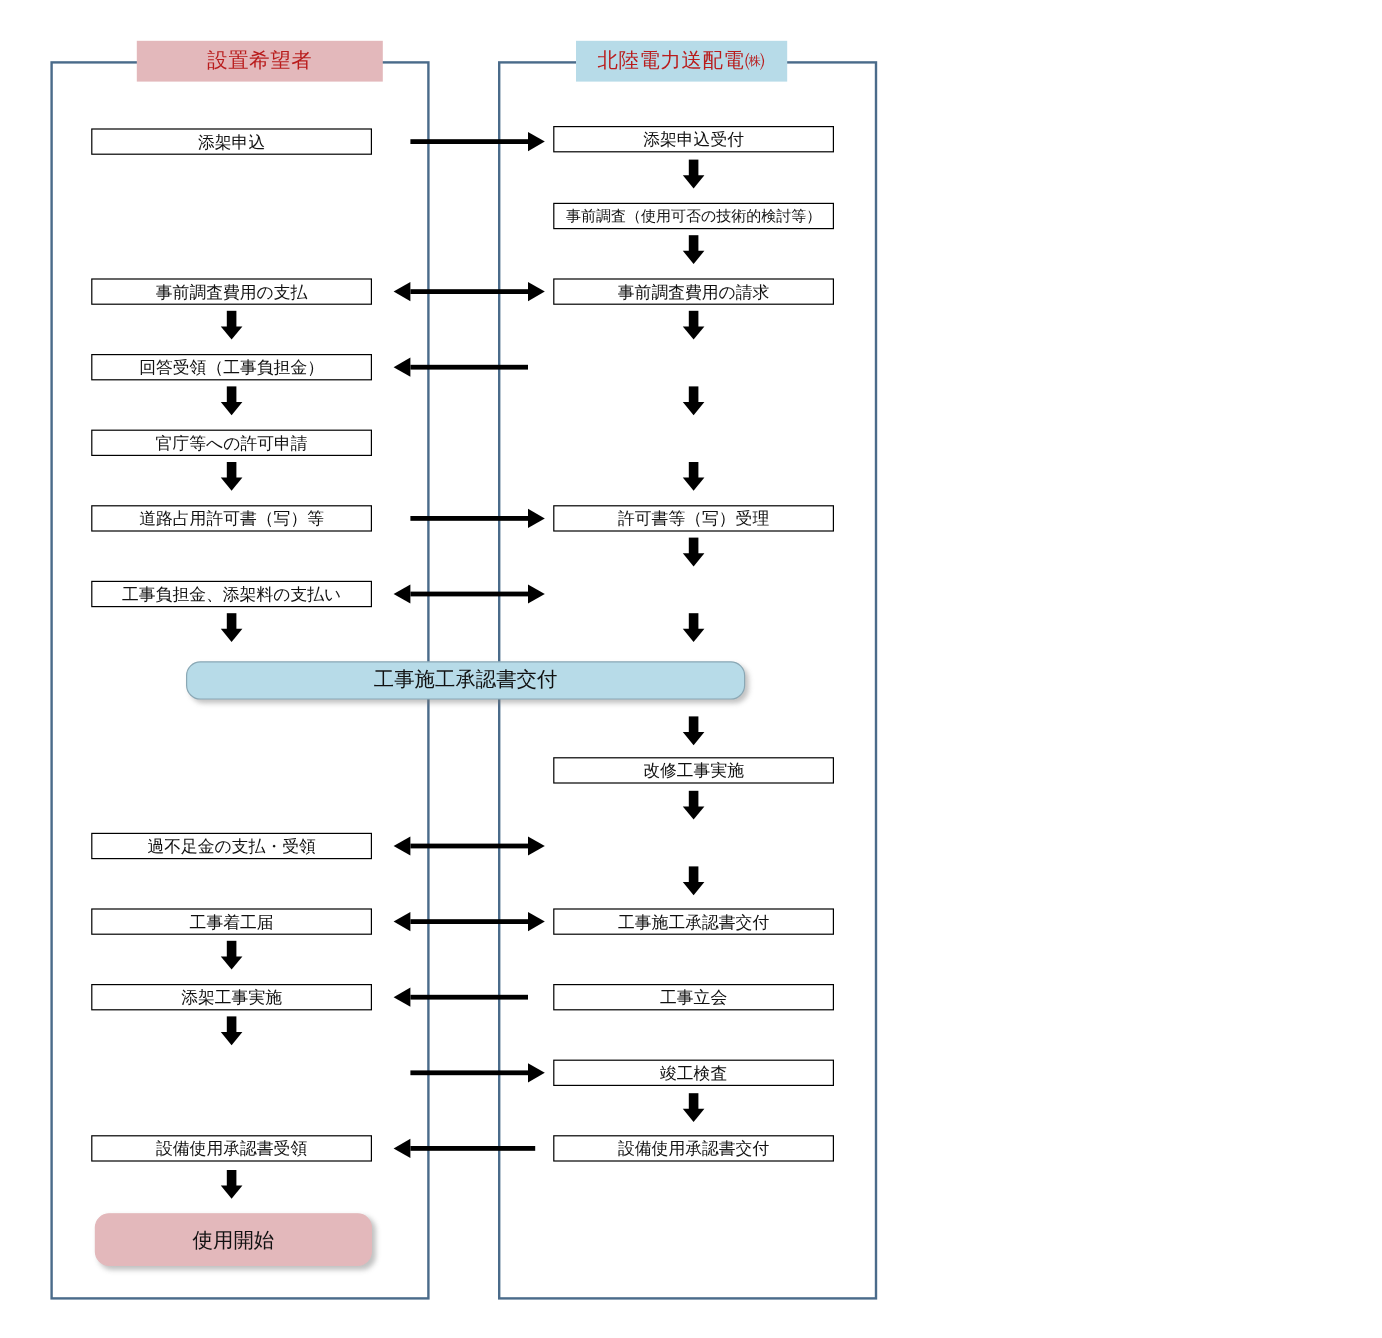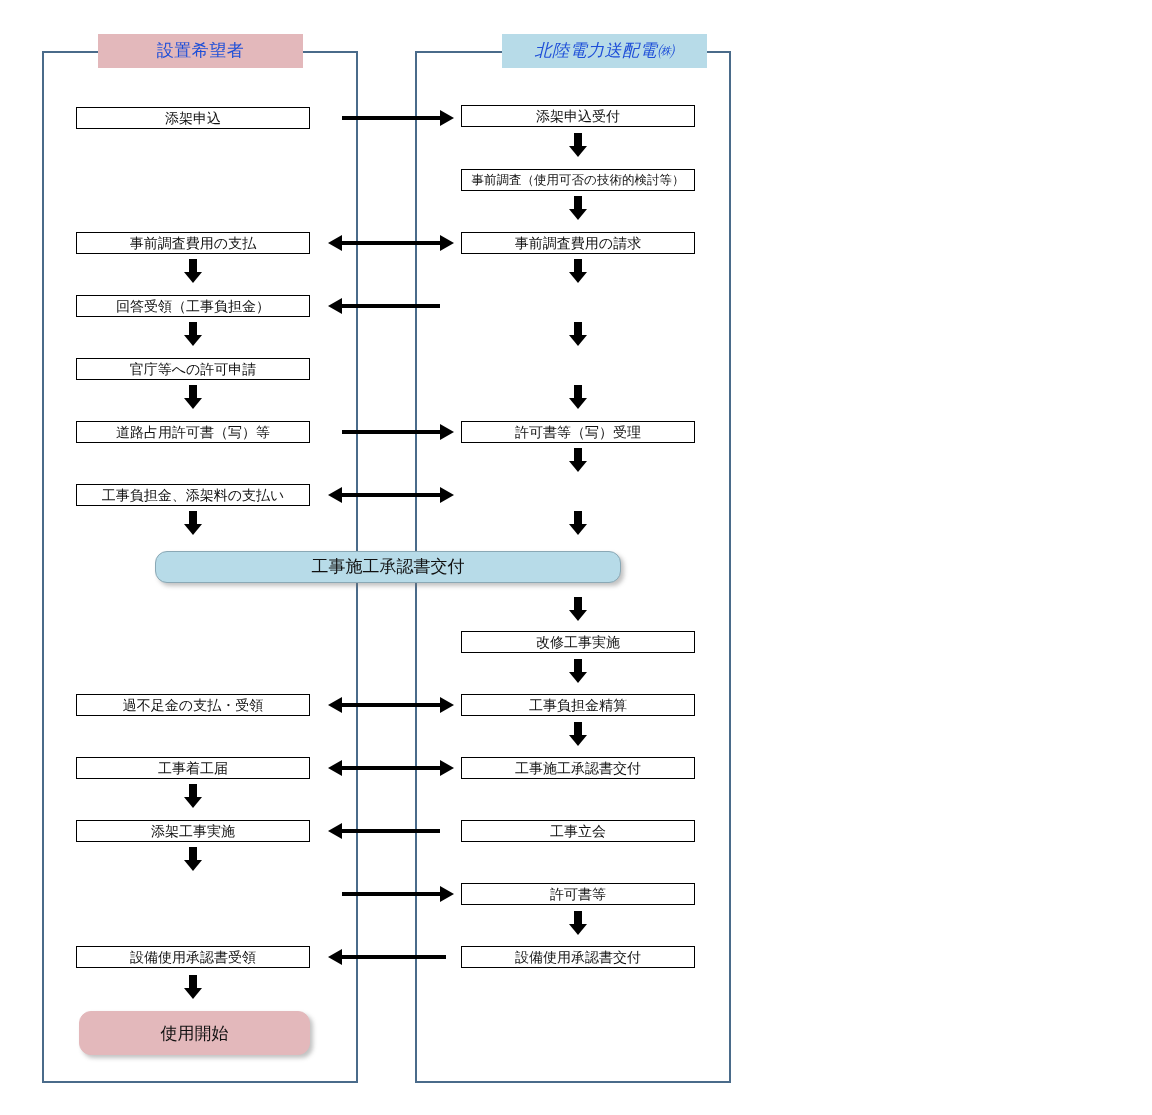--- a/index.html
+++ b/index.html
@@ -29,27 +29,28 @@
   .lane-left  { left: 42px;  top: 51px; width: 316px; height: 1032px; }
   .lane-right { left: 415px; top: 51px; width: 316px; height: 1032px; }
 
   
   .lane-header {
     position: absolute;
     height: 34px;
     line-height: 34px;
     text-align: center;
     font-size: 17px;
-    color: #1d4ed8;
+    color: #b91c1c;
     letter-spacing: 0.5px;
     box-sizing: border-box;
     white-space: nowrap;
+    margin-left: 16px;
   }
   .lane-header-left  { left: 98px;  top: 34px; width: 205px; background: #e3b8bb; }
-  .lane-header-right { left: 502px; top: 34px; width: 205px; background: #b7dbe8; font-style: italic; }
+  .lane-header-right { left: 464px; top: 34px; width: 176px; background: #b7dbe8; }
 
   
   .pbox {
     position: absolute;
     width: 234px;
     height: 22px;
     line-height: 21px;
     border: 1px solid #000000;
     background: #ffffff;
     text-align: center;
@@ -196,27 +197,26 @@
 
   <div class="pbox col-right" style="top:232px">事前調査費用の請求</div>
 
 
 
   <div class="pbox col-right" style="top:421px">許可書等（写）受理</div>
 
 
   <div class="pbox col-right" style="top:631px">改修工事実施</div>
 
-  <div class="pbox col-right" style="top:694px">工事負担金精算</div>
 
   <div class="pbox col-right" style="top:757px">工事施工承認書交付</div>
 
   <div class="pbox col-right" style="top:820px">工事立会</div>
 
-  <div class="pbox col-right" style="top:883px">許可書等</div>
+  <div class="pbox col-right" style="top:883px">竣工検査</div>
 
   <div class="pbox col-right" style="top:946px">設備使用承認書交付</div>
 
   <div class="vdown" style="left:569px; top:133px">
     <div class="stem"></div>
       <div class="head"></div>
   </div>
   <div class="vdown" style="left:569px; top:196px">
     <div class="stem"></div>
       <div class="head"></div>

